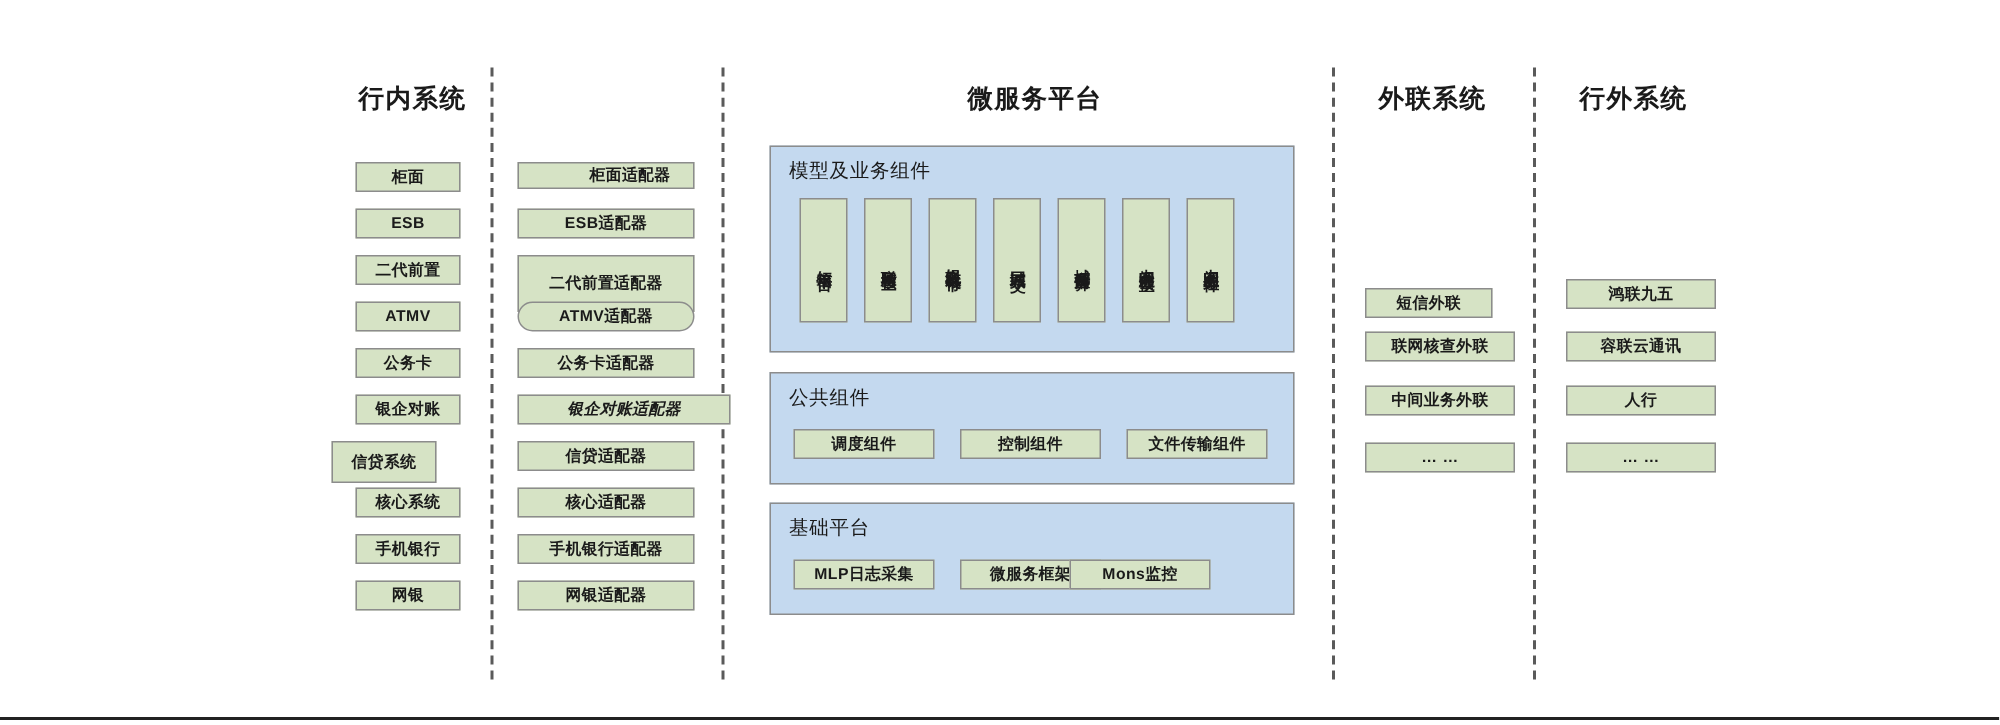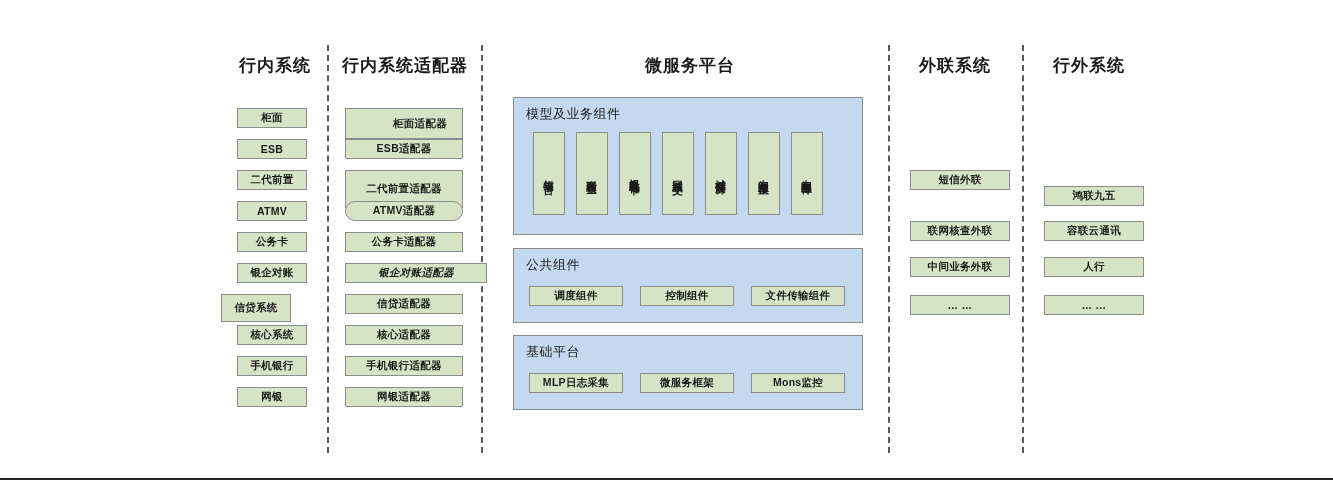--- a/index.html
+++ b/index.html
@@ -99,37 +99,36 @@
 <body>
 
 <div id="canvas">
 
   <div class="divider" style="left:327px;"></div>
   <div class="divider" style="left:481px;"></div>
   <div class="divider" style="left:888px;"></div>
   <div class="divider" style="left:1022px;"></div>
 
   <div class="col-header" style="left:205px;top:54px;width:140px;">行内系统</div>
-  <div class="col-header" style="left:330px;top:54px;width:150px;">行内系统适配器</div>
   <div class="col-header" style="left:530px;top:54px;width:320px;">微服务平台</div>
   <div class="col-header" style="left:890px;top:54px;width:130px;">外联系统</div>
   <div class="col-header" style="left:1024px;top:54px;width:130px;">行外系统</div>
 
   <div class="box" style="left:237px;top:108px;width:70px;height:20px;">柜面</div>
   <div class="box" style="left:237px;top:139px;width:70px;height:20px;">ESB</div>
   <div class="box" style="left:237px;top:170px;width:70px;height:20px;">二代前置</div>
   <div class="box" style="left:237px;top:201px;width:70px;height:20px;">ATMV</div>
   <div class="box" style="left:237px;top:232px;width:70px;height:20px;">公务卡</div>
   <div class="box" style="left:237px;top:263px;width:70px;height:20px;">银企对账</div>
   <div class="box" style="left:221px;top:294px;width:70px;height:28px;">信贷系统</div>
   <div class="box" style="left:237px;top:325px;width:70px;height:20px;">核心系统</div>
   <div class="box" style="left:237px;top:356px;width:70px;height:20px;">手机银行</div>
   <div class="box" style="left:237px;top:387px;width:70px;height:20px;">网银</div>
 
-  <div class="box" style="left:345px;top:108px;width:118px;height:31px;padding-left:32px;">柜面适配器</div>
+  <div class="box" style="left:345px;top:108px;width:118px;height:18px;padding-left:32px;">柜面适配器</div>
   <div class="box" style="left:345px;top:139px;width:118px;height:20px;">ESB适配器</div>
   <div class="box" style="left:345px;top:170px;width:118px;height:38px;">二代前置适配器</div>
   <div class="box" style="left:345px;top:201px;width:118px;height:20px;border-radius:10px;">ATMV适配器</div>
   <div class="box" style="left:345px;top:232px;width:118px;height:20px;">公务卡适配器</div>
   <div class="box" style="left:345px;top:263px;width:142px;height:20px;font-style:italic;">银企对账适配器</div>
   <div class="box" style="left:345px;top:294px;width:118px;height:20px;">信贷适配器</div>
   <div class="box" style="left:345px;top:325px;width:118px;height:20px;">核心适配器</div>
   <div class="box" style="left:345px;top:356px;width:118px;height:20px;">手机银行适配器</div>
   <div class="box" style="left:345px;top:387px;width:118px;height:20px;">网银适配器</div>
 
@@ -149,23 +148,23 @@
   </div>
   <div class="box" style="left:529px;top:286px;width:94px;height:20px;">调度组件</div>
   <div class="box" style="left:640px;top:286px;width:94px;height:20px;">控制组件</div>
   <div class="box" style="left:751px;top:286px;width:94px;height:20px;">文件传输组件</div>
 
   <div class="panel" style="left:513px;top:335px;width:350px;height:75px;">
     <div class="panel-title">基础平台</div>
   </div>
   <div class="box" style="left:529px;top:373px;width:94px;height:20px;">MLP日志采集</div>
   <div class="box" style="left:640px;top:373px;width:94px;height:20px;">微服务框架</div>
-  <div class="box" style="left:751px;top:373px;width:94px;height:20px;">Mons监控</div>
+  <div class="box" style="left:713px;top:373px;width:94px;height:20px;">Mons监控</div>
 
-  <div class="box" style="left:910px;top:170px;width:100px;height:20px;">短信外联</div>
+  <div class="box" style="left:910px;top:192px;width:85px;height:20px;">短信外联</div>
   <div class="box" style="left:910px;top:221px;width:100px;height:20px;">联网核查外联</div>
   <div class="box" style="left:910px;top:257px;width:100px;height:20px;">中间业务外联</div>
   <div class="box" style="left:910px;top:295px;width:100px;height:20px;">… …</div>
 
   <div class="box" style="left:1044px;top:186px;width:100px;height:20px;">鸿联九五</div>
   <div class="box" style="left:1044px;top:221px;width:100px;height:20px;">容联云通讯</div>
   <div class="box" style="left:1044px;top:257px;width:100px;height:20px;">人行</div>
   <div class="box" style="left:1044px;top:295px;width:100px;height:20px;">… …</div>
 
   <div class="bottom-rule"></div>

